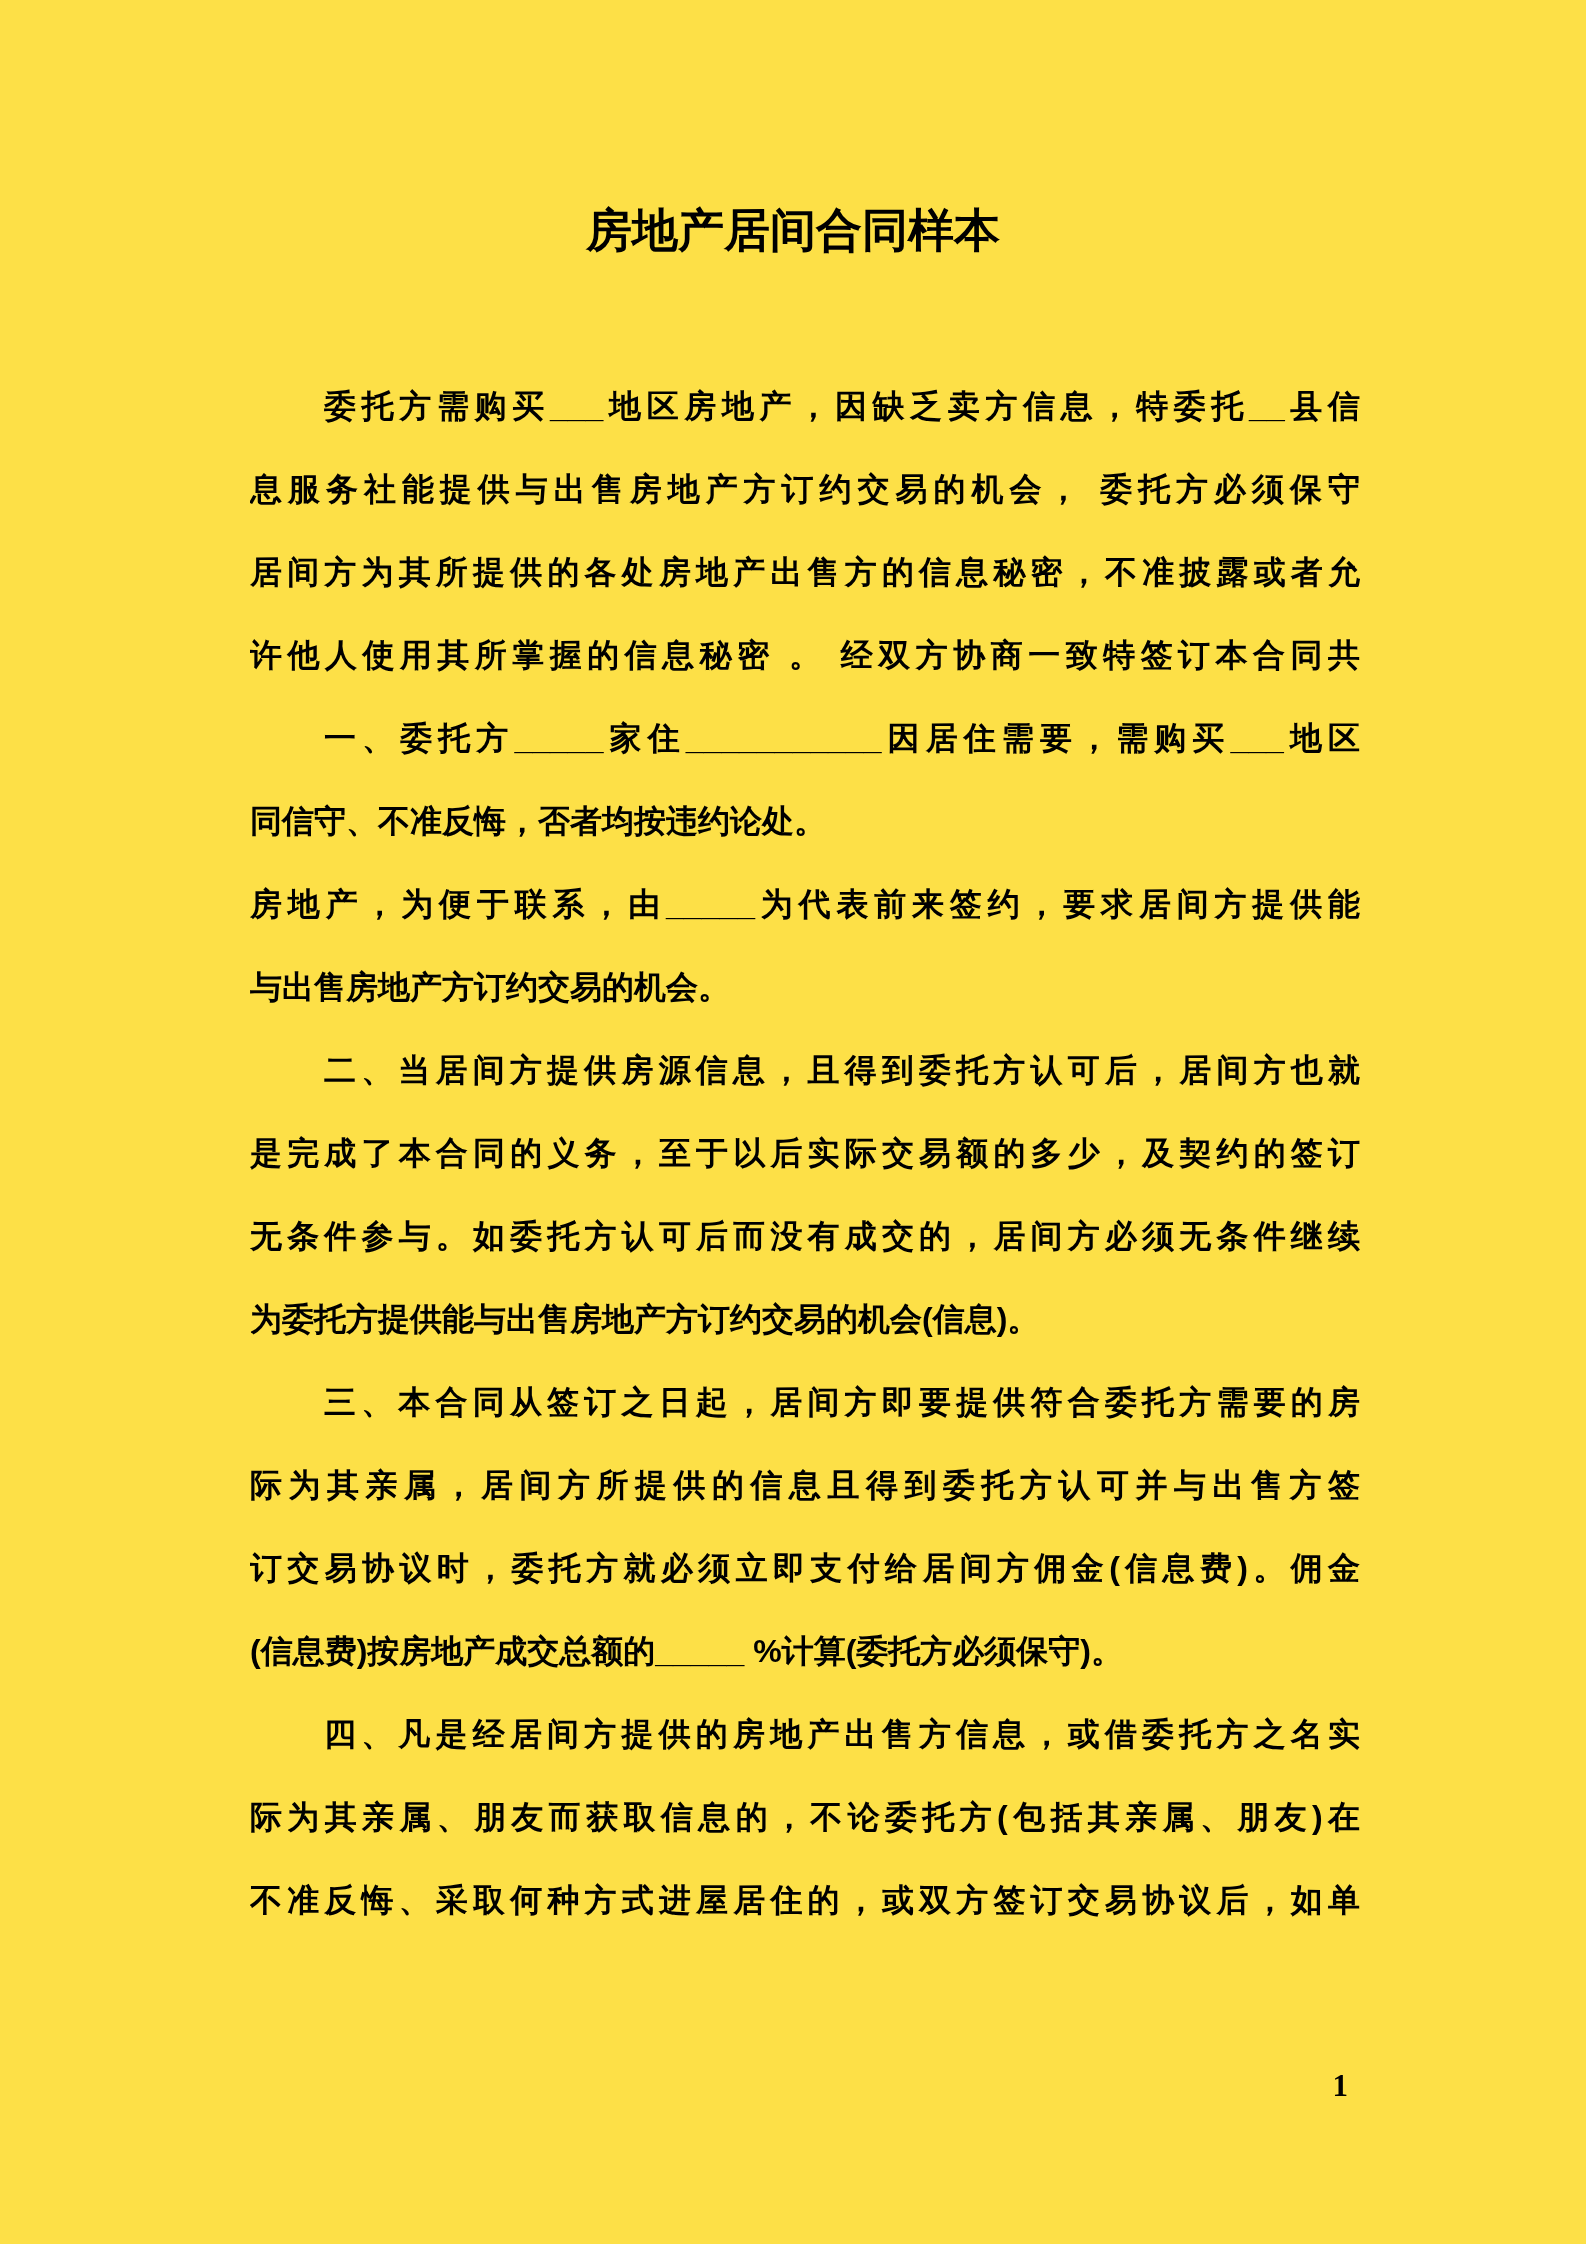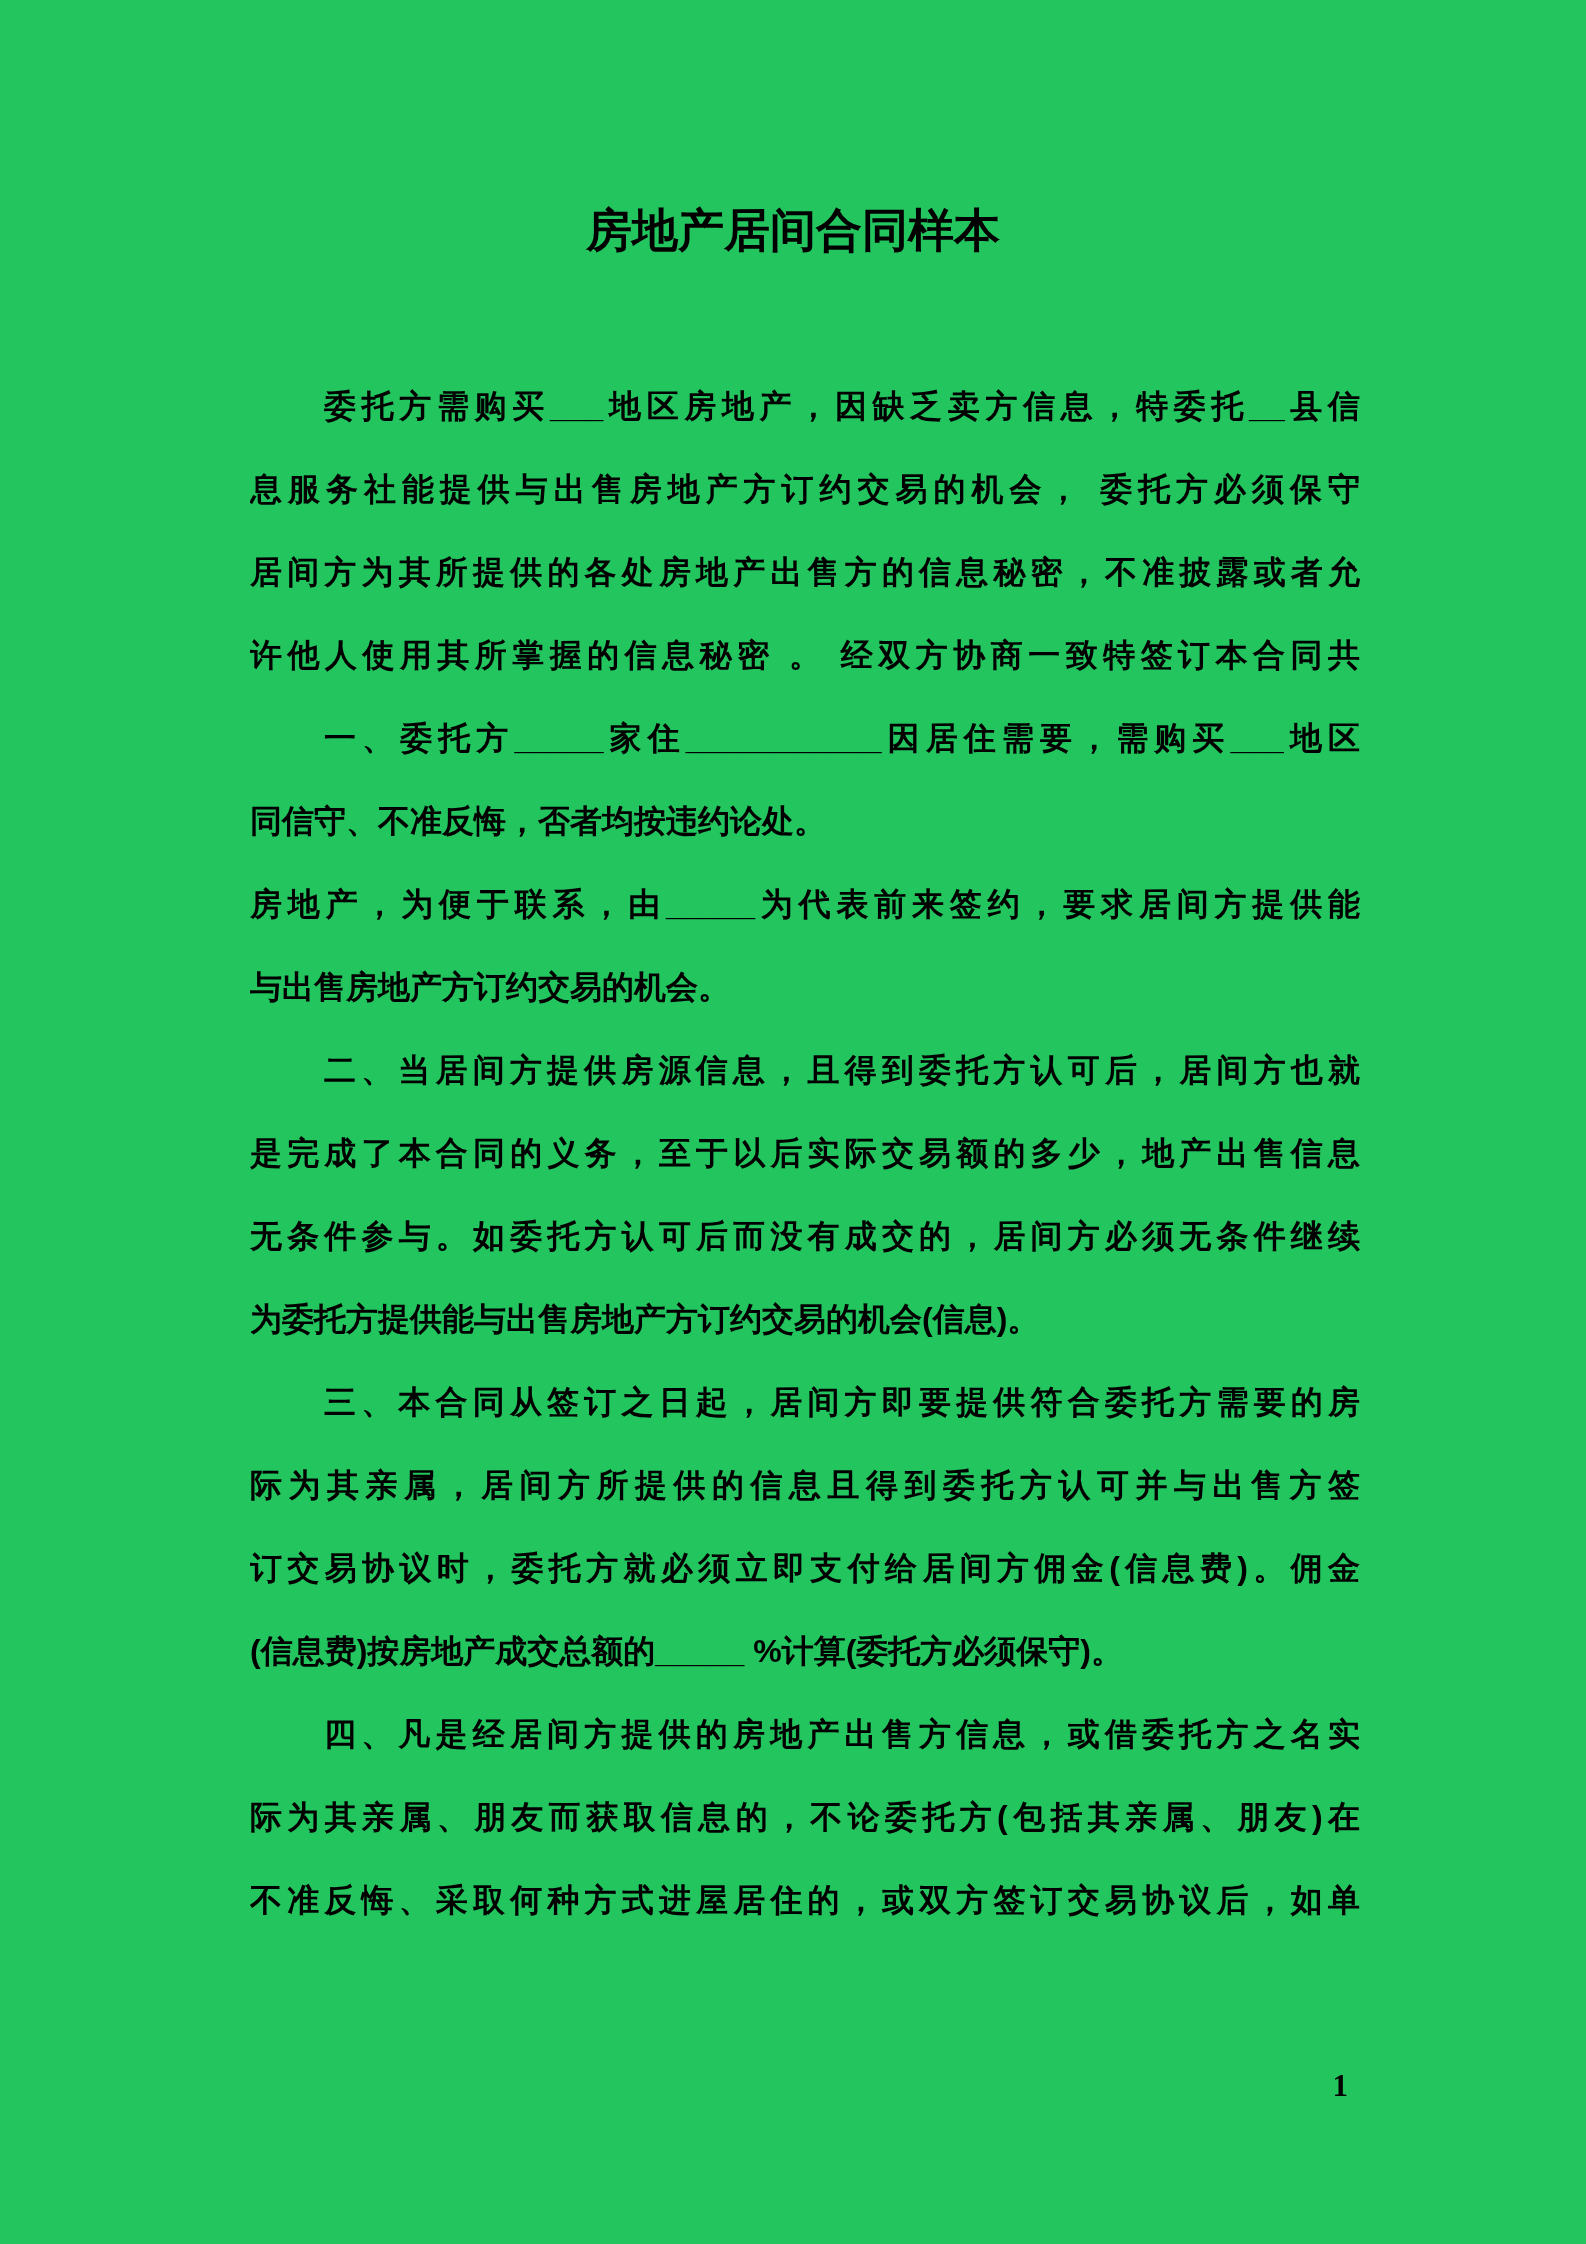--- a/index.html
+++ b/index.html
@@ -4,21 +4,21 @@
 <style>
   html, body {
     margin: 0;
     padding: 0;
     background: #ffffff;
   }
   .page {
     position: relative;
     width: 1586px;
     height: 2244px;
-    background: #22c55e;
+    background: #fde047;
     overflow: hidden;
     font-family: "Liberation Sans", sans-serif;
     color: #000000;
   }
   .doc-title {
     position: absolute;
     top: 202px;
     left: 0;
     width: 100%;
     margin: 0;
@@ -79,21 +79,21 @@
     <div class="line">息服务社能提供与出售房地产方订约交易的机会， 委托方必须保守</div>
     <div class="line">居间方为其所提供的各处房地产出售方的信息秘密，不准披露或者允</div>
     <div class="line">许他人使用其所掌握的信息秘密 。 经双方协商一致特签订本合同共</div>
     <div class="line indent">一、委托方_____家住___________因居住需要，需购买___地区</div>
 
     <div class="line no-fill">同信守、不准反悔，否者均按违约论处。</div>
     <div class="line">房地产，为便于联系，由_____为代表前来签约，要求居间方提供能</div>
     <div class="line no-fill">与出售房地产方订约交易的机会。</div>
 
     <div class="line indent">二、当居间方提供房源信息，且得到委托方认可后，居间方也就</div>
-    <div class="line">是完成了本合同的义务，至于以后实际交易额的多少，地产出售信息</div>
+    <div class="line">是完成了本合同的义务，至于以后实际交易额的多少，及契约的签订</div>
     <div class="line">无条件参与。如委托方认可后而没有成交的，居间方必须无条件继续</div>
     <div class="line no-fill">为委托方提供能与出售房地产方订约交易的机会(信息)。</div>
 
     <div class="line indent">三、本合同从签订之日起，居间方即要提供符合委托方需要的房</div>
     <div class="line">际为其亲属，居间方所提供的信息且得到委托方认可并与出售方签</div>
     <div class="line">订交易协议时，委托方就必须立即支付给居间方佣金(信息费)。佣金</div>
     <div class="line no-fill">(信息费)按房地产成交总额的_____ %计算(委托方必须保守)。</div>
 
     <div class="line indent">四、凡是经居间方提供的房地产出售方信息，或借委托方之名实</div>
     <div class="line">际为其亲属、朋友而获取信息的，不论委托方(包括其亲属、朋友)在</div>

